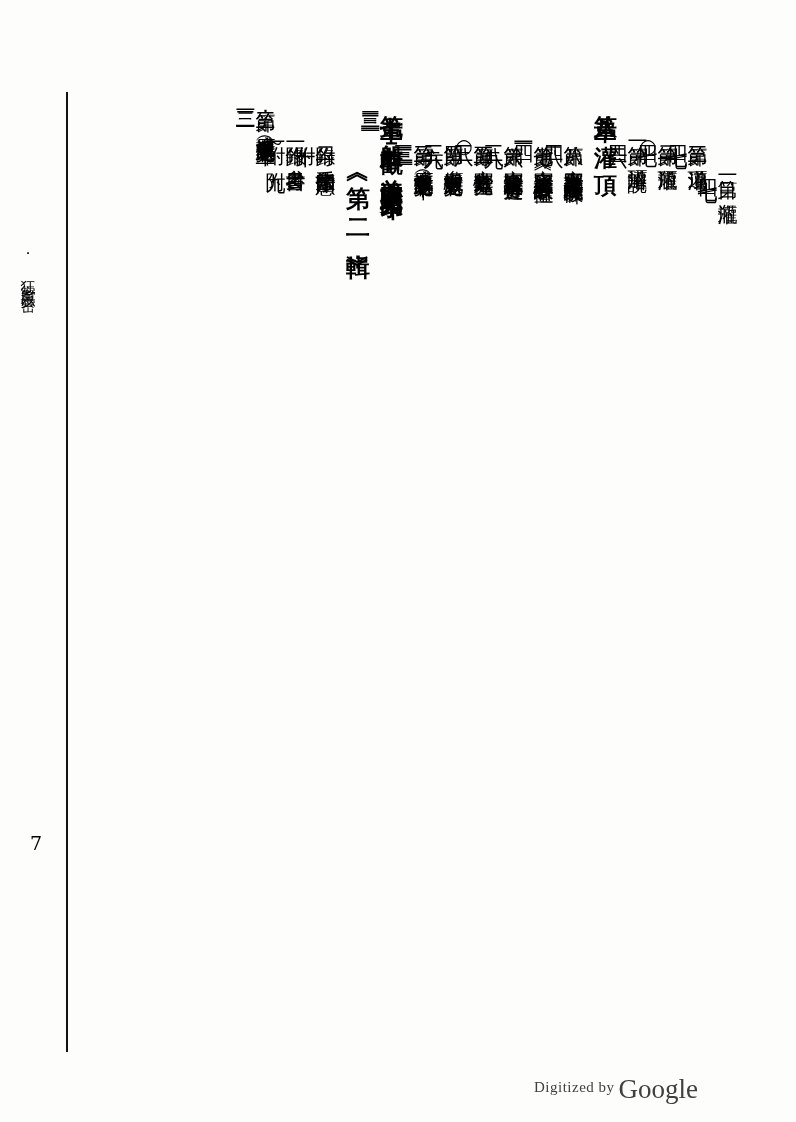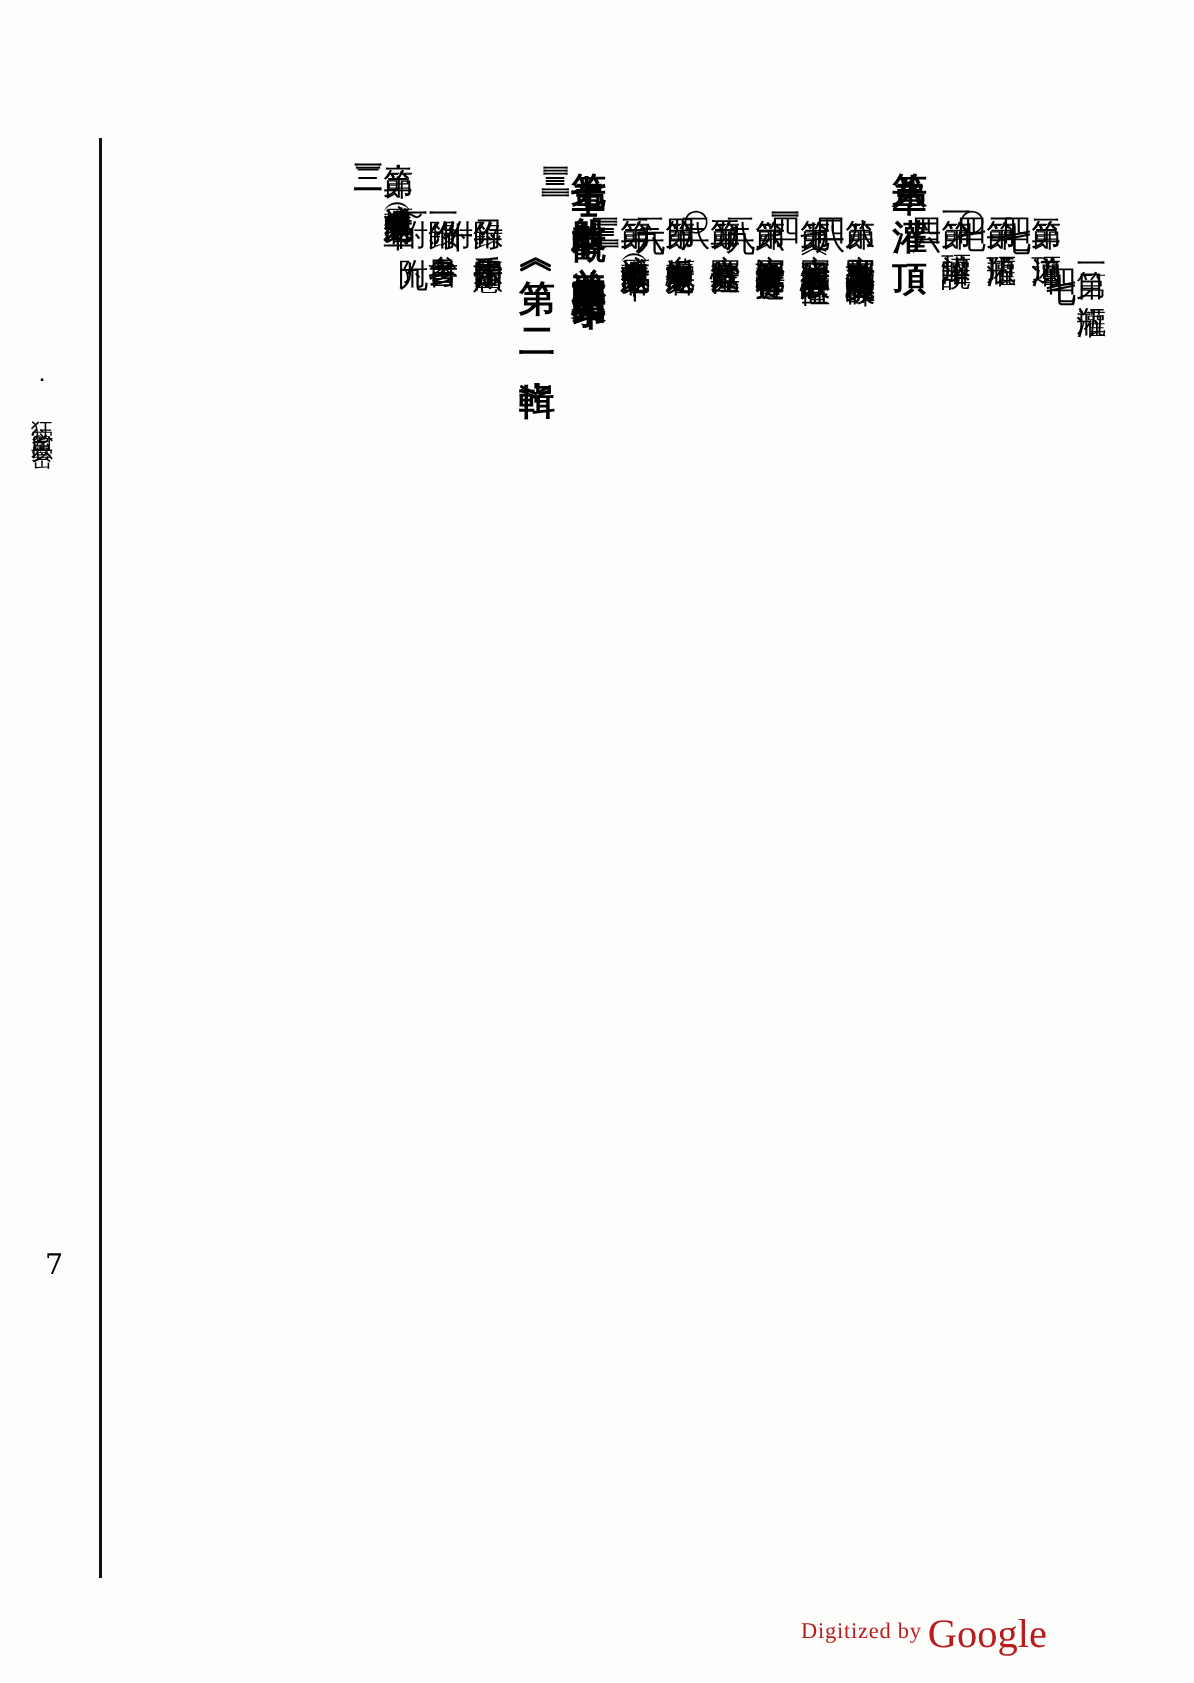--- a/index.html
+++ b/index.html
@@ -124,21 +124,21 @@
 
   
   .indent-1 { padding-top: 34px; }
   .indent-2 { padding-top: 68px; }
 
   
   #watermark {
     position: absolute;
     left: 534px;
     top: 1074px;
-    color: #b91c1c;
+    color: #404040;
     font-family: "Liberation Serif", serif;
     font-size: 15px;
     letter-spacing: 0.5px;
     white-space: nowrap;
   }
   #watermark .g {
     font-size: 27px;
     letter-spacing: 0px;
     vertical-align: -6px;
     margin-left: 4px;

